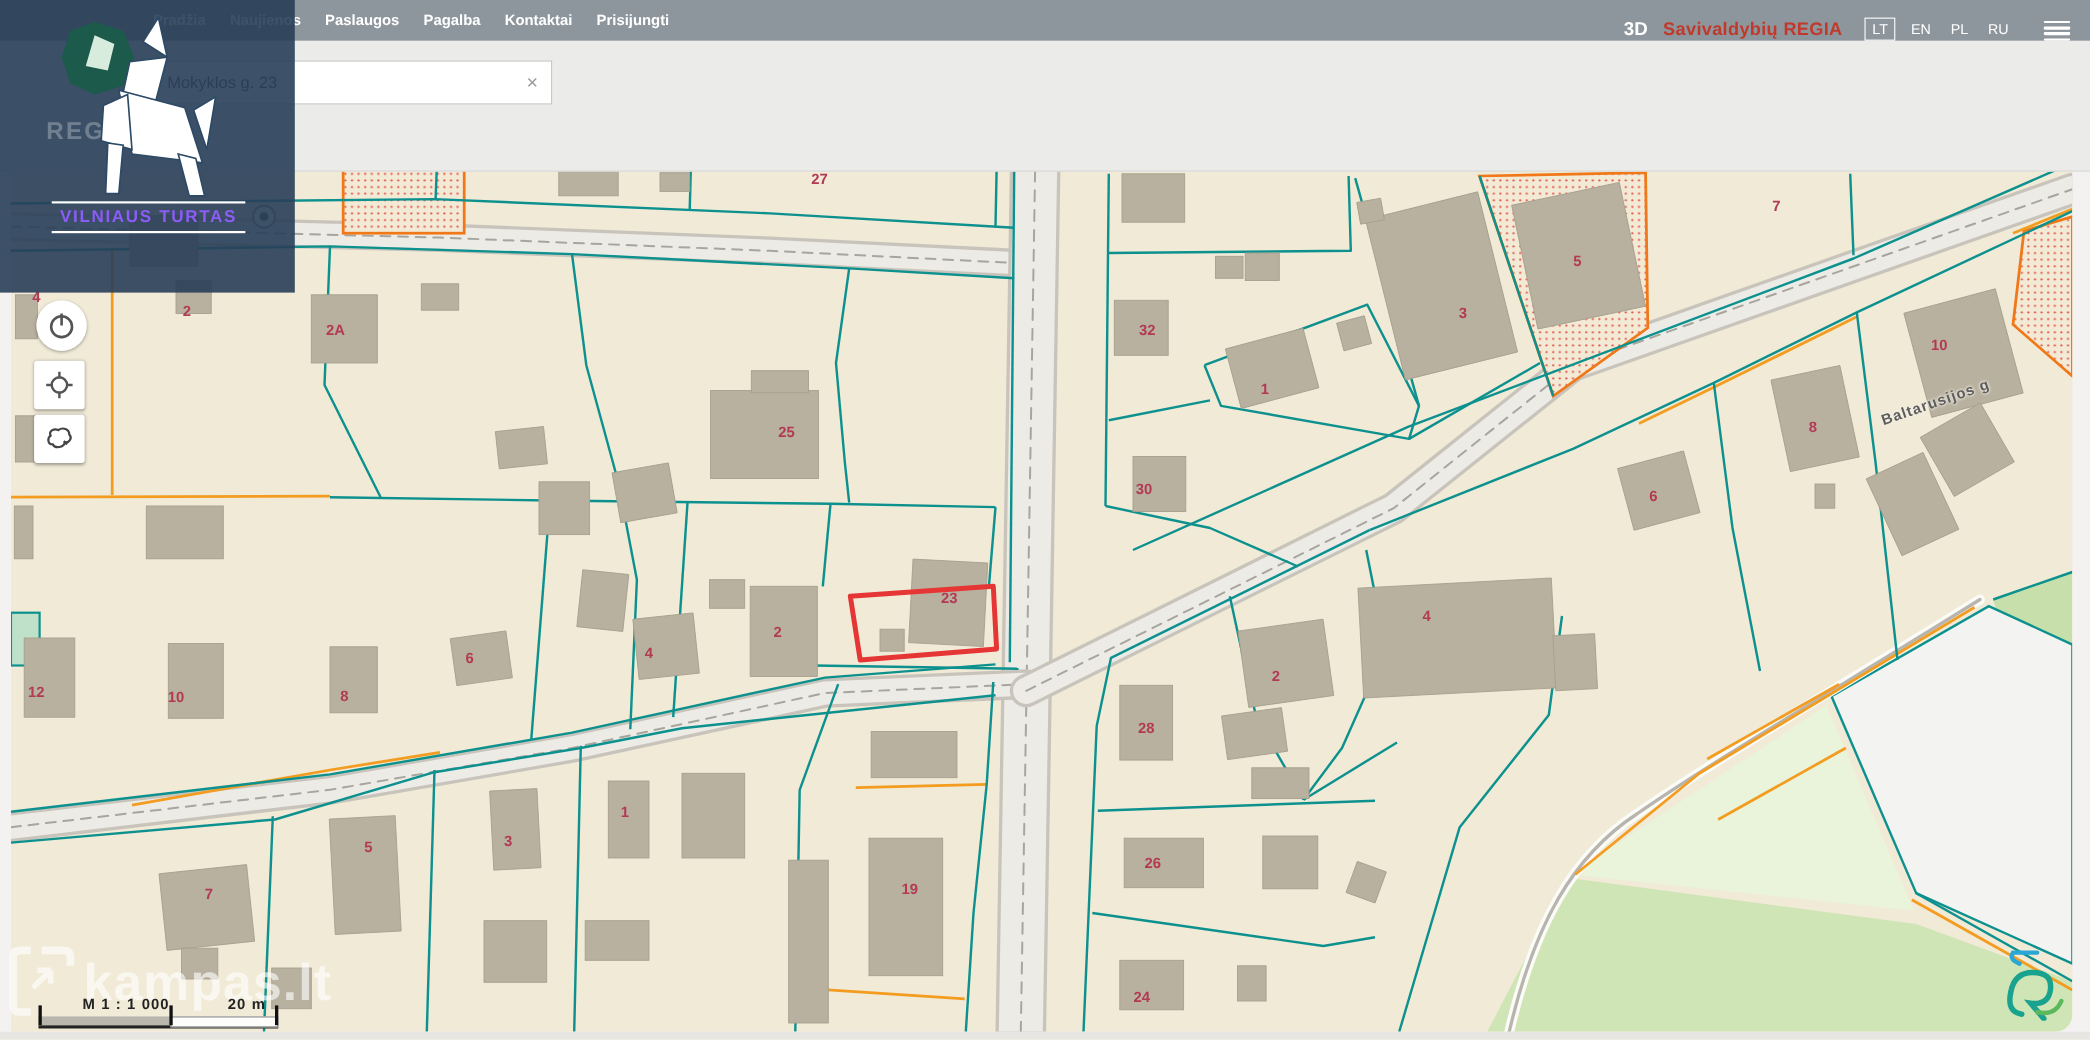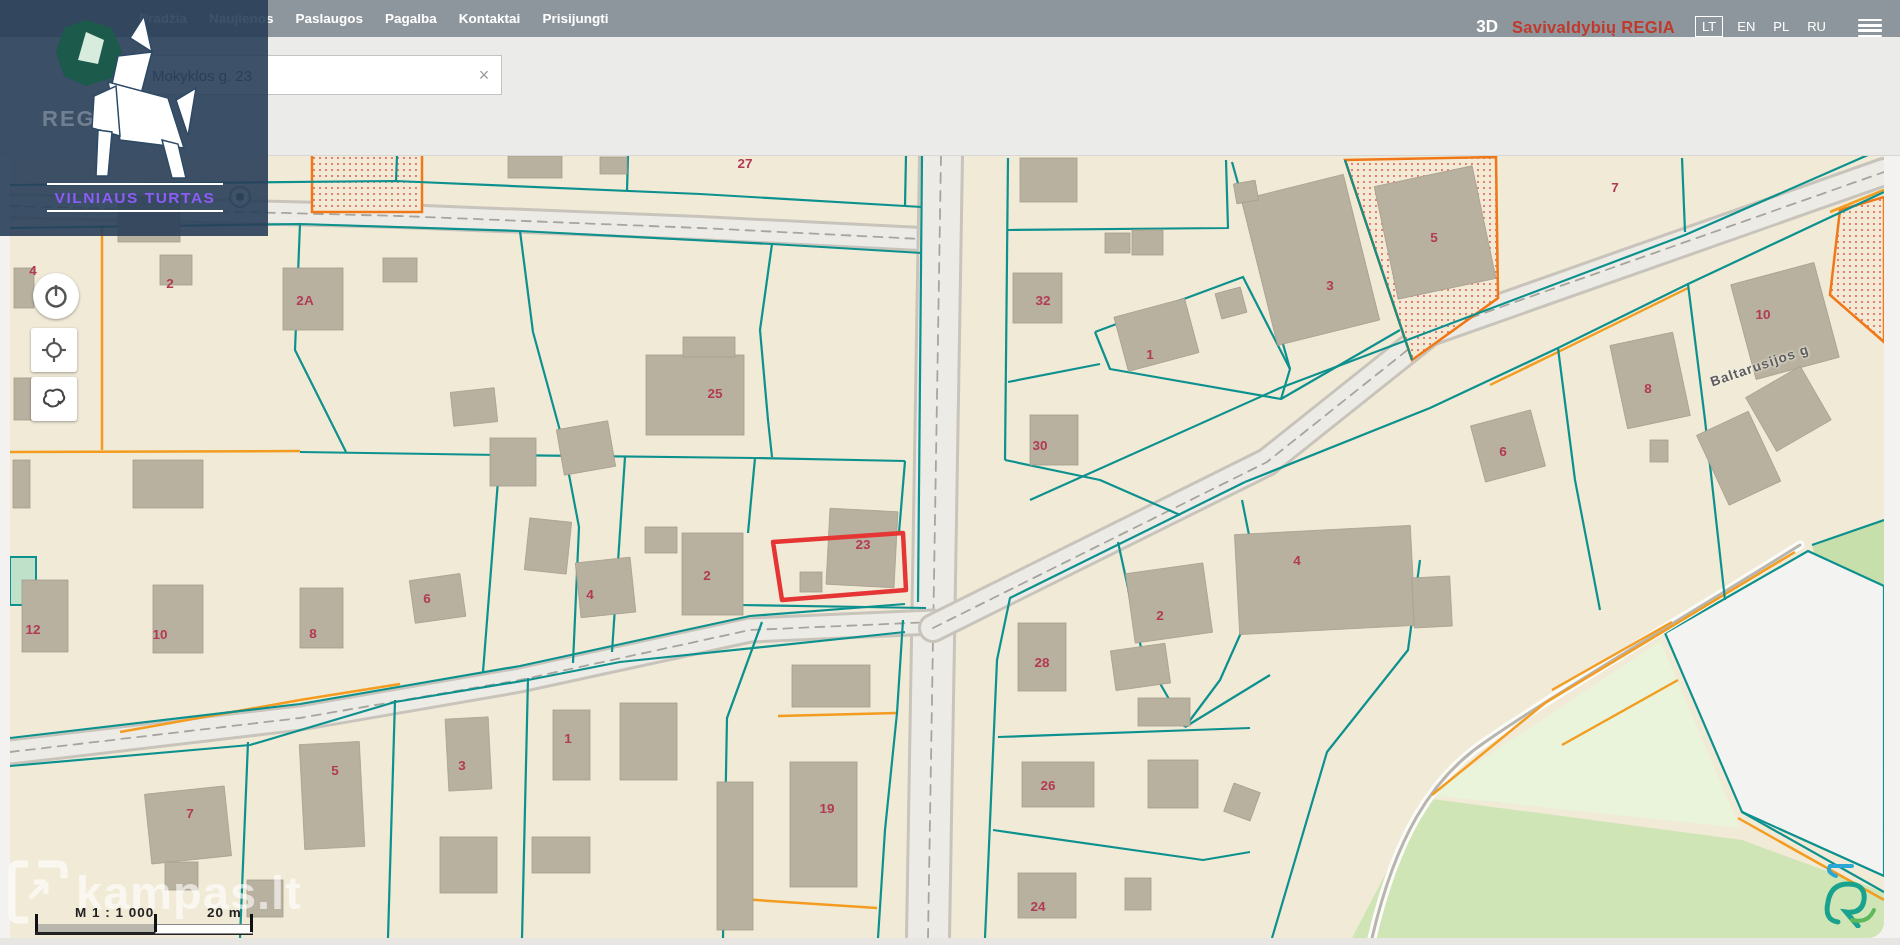--- a/index.html
+++ b/index.html
@@ -52,21 +52,21 @@
   #scale-barlabel{margin-left:14px;letter-spacing:1px;}
   #scale-bar{position:relative;margin-top:2px;height:10px;width:218px;border-bottom:3px solid #222;}
   #scale-seg1{position:absolute;left:0;top:2px;width:120px;height:8px;background:#b9b6ae;}
   #scale-seg2{position:absolute;left:120px;top:2px;width:96px;height:8px;background:#fdfdfb;border:1px solid #888;}
   .scale-tick{position:absolute;top:-8px;width:3px;height:18px;background:#111;}
   
   #kampas{position:absolute;left:8px;top:858px;display:flex;align-items:center;z-index:11;
           opacity:.62;pointer-events:none;}
   #kampas-text{color:#fff;font-size:47px;font-weight:800;letter-spacing:1px;margin-left:6px;}
   
-  #overlay-card{position:absolute;left:0;top:0;width:268px;height:236px;background:rgba(40,62,88,.9);
+  #overlay-card{position:absolute;left:0;top:0;width:268px;height:266px;background:rgba(40,62,88,.9);
                 z-index:50;}
   #overlay-regfrag{position:absolute;left:42px;top:106px;color:rgba(255,255,255,.28);font-size:22px;
                 font-weight:700;letter-spacing:2px;}
   #overlay-plaque{position:absolute;left:47px;top:183px;width:176px;height:25px;border-top:2.5px solid #fff;
                 border-bottom:2.5px solid #fff;display:flex;align-items:center;justify-content:center;}
   #overlay-title{color:#8b5cf6;font-weight:700;font-size:15.5px;letter-spacing:1.5px;white-space:nowrap;}
   
   #regia-logo{position:absolute;left:1822px;top:862px;z-index:12;}
 </style>
 </head>

